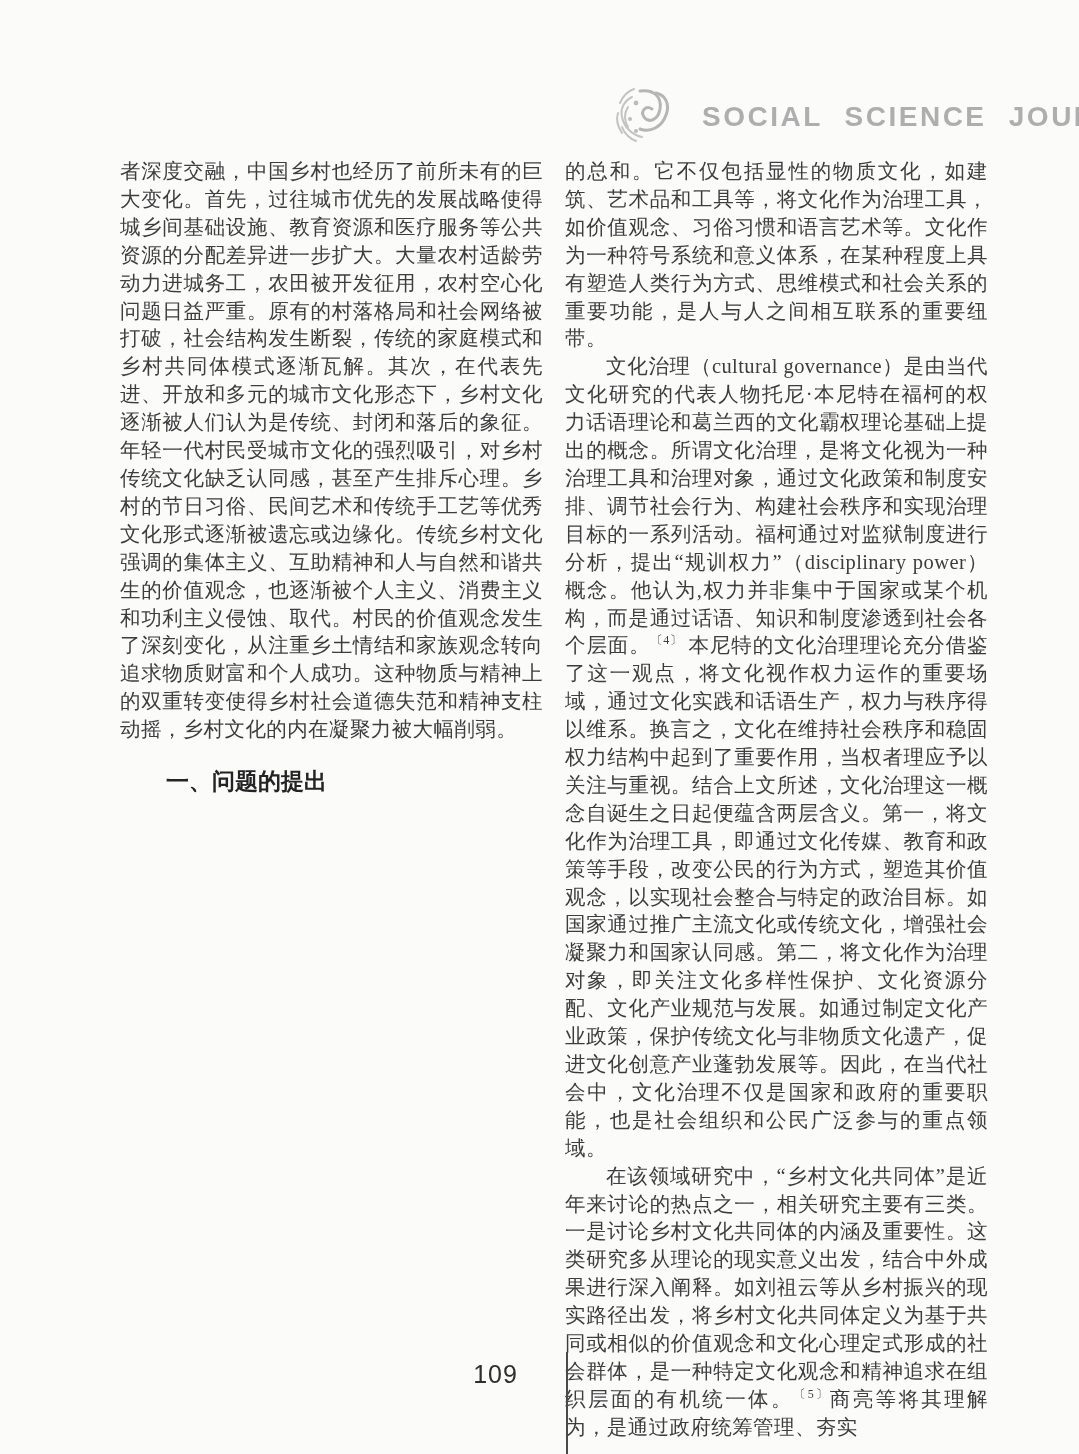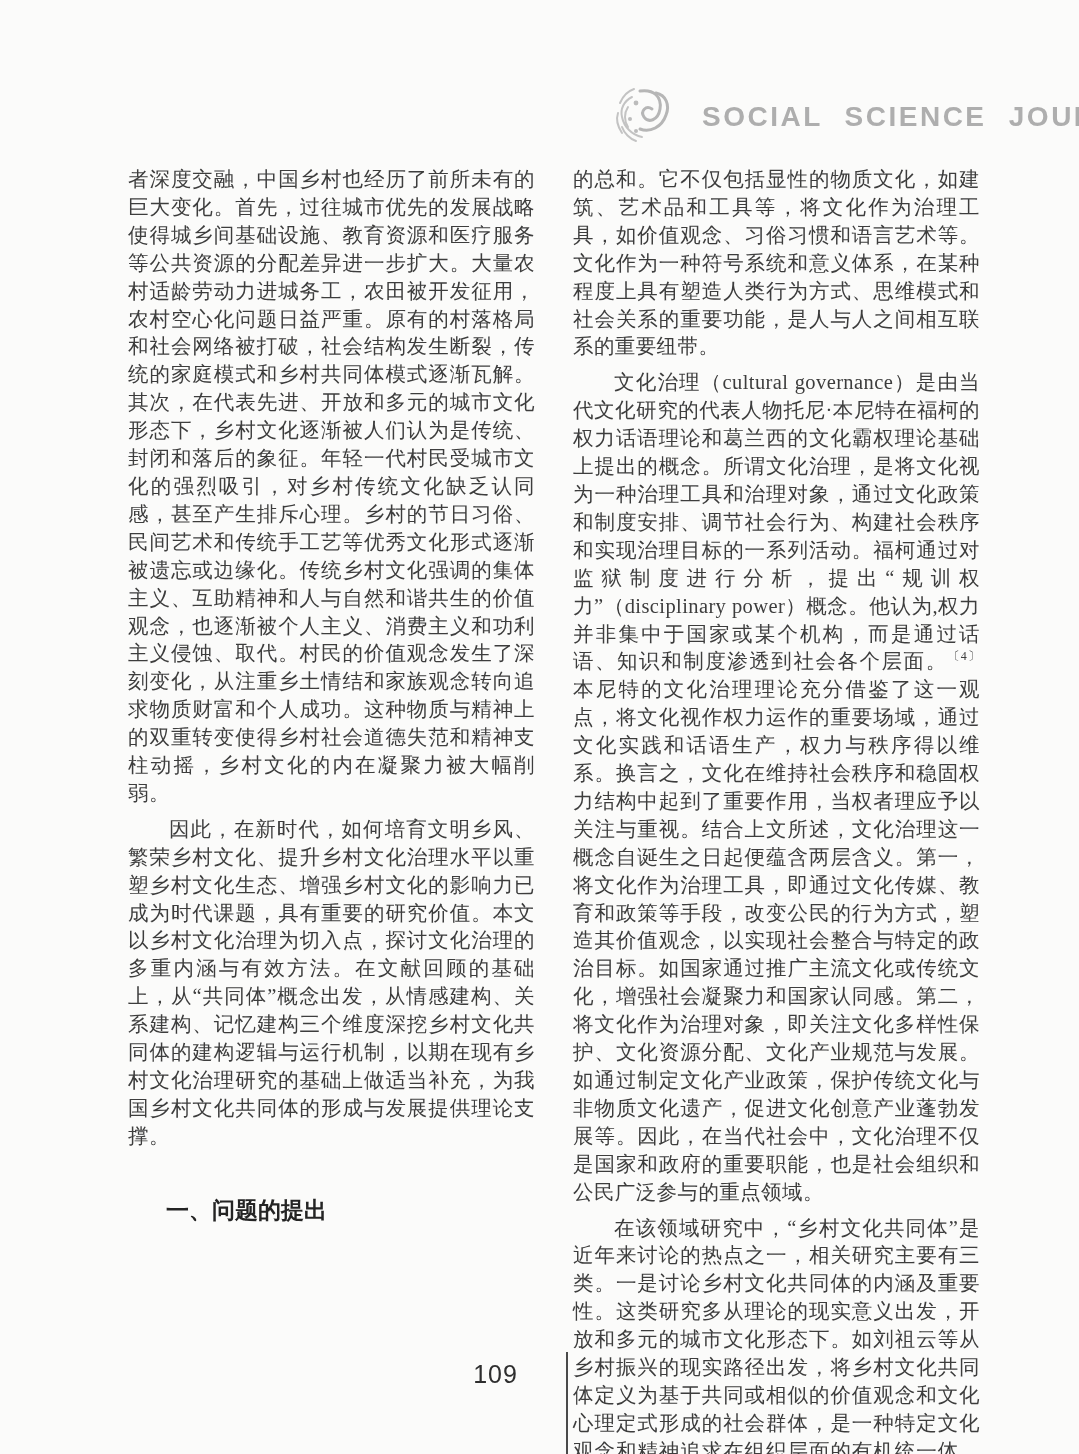--- a/index.html
+++ b/index.html
@@ -34,39 +34,39 @@
     color:var(--header-text-color);
     white-space:nowrap;
   }
   
   .columns{
     position:absolute;top:158px;left:120px;width:868px;
     display:flex;gap:22px;
   }
   .col{width:423px;}
   .para{
-    margin:8px;
+    margin:0;
     font-size:20.5px;
     line-height:27.9px;
     text-align:justify;
     letter-spacing:0.4px;
   }
   .para.indent{text-indent:2em;}
   .para sup{
     font-size:12px;
     line-height:0;
     vertical-align:super;
     letter-spacing:0;
   }
   .section-heading{
     font-family:"Liberation Sans","DejaVu Sans",sans-serif;
     font-weight:bold;
     font-size:23px;
     color:#242424;
-    margin:44px 0 24px 0;
+    margin:22px 0 24px 0;
     text-indent:2em;
     line-height:30px;
   }
   
   .footer-pagenum{
     position:absolute;top:1360px;left:0;width:995px;
     text-align:center;
     font-family:"Liberation Sans","DejaVu Sans",sans-serif;
     font-size:25px;
     color:#2e2e2e;
@@ -101,27 +101,26 @@
         <circle cx="20" cy="36" r="2"></circle>
         <circle cx="26" cy="48" r="2"></circle>
       </g>
     </svg>
     <span class="journal-title">SOCIAL SCIENCE JOURNAL</span>
   </div>
 
   <div class="columns">
     <div class="col" id="col-left">
         <p class="para"><span>者深度交融，中国乡村也经历了前所未有的巨大变化。首先，过往城市优先的发展战略使得城乡间基础设施、教育资源和医疗服务等公共资源的分配差异进一步扩大。大量农村适龄劳动力进城务工，农田被开发征用，农村空心化问题日益严重。原有的村落格局和社会网络被打破，社会结构发生断裂，传统的家庭模式和乡村共同体模式逐渐瓦解。其次，在代表先进、开放和多元的城市文化形态下，乡村文化逐渐被人们认为是传统、封闭和落后的象征。年轻一代村民受城市文化的强烈吸引，对乡村传统文化缺乏认同感，甚至产生排斥心理。乡村的节日习俗、民间艺术和传统手工艺等优秀文化形式逐渐被遗忘或边缘化。传统乡村文化强调的集体主义、互助精神和人与自然和谐共生的价值观念，也逐渐被个人主义、消费主义和功利主义侵蚀、取代。村民的价值观念发生了深刻变化，从注重乡土情结和家族观念转向追求物质财富和个人成功。这种物质与精神上的双重转变使得乡村社会道德失范和精神支柱动摇，乡村文化的内在凝聚力被大幅削弱。</span></p>
-        <p class="para indent"><span>因此，在新时代，如何培育文明乡风、繁荣乡村文化、提升乡村文化治理水平以重塑乡村文化生态、增强乡村文化的影响力已成为时代课题，具有重要的研究价值。本文以乡村文化治理为切入点，探讨文化治理的多重内涵与有效方法。在文献回顾的基础上，从“共同体”概念出发，从情感建构、关系建构、记忆建构三个维度深挖乡村文化共同体的建构逻辑与运行机制，以期在现有乡村文化治理研究的基础上做适当补充，为我国乡村文化共同体的形成与发展提供理论支撑。</span></p>
         <h2 class="section-heading">一、问题的提出</h2>
       </div>
     <div class="col" id="col-right">
         <p class="para"><span>的总和。它不仅包括显性的物质文化，如建筑、艺术品和工具等，将文化作为治理工具，如价值观念、习俗习惯和语言艺术等。文化作为一种符号系统和意义体系，在某种程度上具有塑造人类行为方式、思维模式和社会关系的重要功能，是人与人之间相互联系的重要纽带。</span></p>
         <p class="para indent"><span>文化治理（cultural governance）是由当代文化研究的代表人物托尼·本尼特在福柯的权力话语理论和葛兰西的文化霸权理论基础上提出的概念。所谓文化治理，是将文化视为一种治理工具和治理对象，通过文化政策和制度安排、调节社会行为、构建社会秩序和实现治理目标的一系列活动。福柯通过对监狱制度进行分析，提出“规训权力”（disciplinary power）概念。他认为,权力并非集中于国家或某个机构，而是通过话语、知识和制度渗透到社会各个层面。</span><sup>〔4〕</sup><span> 本尼特的文化治理理论充分借鉴了这一观点，将文化视作权力运作的重要场域，通过文化实践和话语生产，权力与秩序得以维系。换言之，文化在维持社会秩序和稳固权力结构中起到了重要作用，当权者理应予以关注与重视。结合上文所述，文化治理这一概念自诞生之日起便蕴含两层含义。第一，将文化作为治理工具，即通过文化传媒、教育和政策等手段，改变公民的行为方式，塑造其价值观念，以实现社会整合与特定的政治目标。如国家通过推广主流文化或传统文化，增强社会凝聚力和国家认同感。第二，将文化作为治理对象，即关注文化多样性保护、文化资源分配、文化产业规范与发展。如通过制定文化产业政策，保护传统文化与非物质文化遗产，促进文化创意产业蓬勃发展等。因此，在当代社会中，文化治理不仅是国家和政府的重要职能，也是社会组织和公民广泛参与的重点领域。</span></p>
-        <p class="para indent"><span>在该领域研究中，“乡村文化共同体”是近年来讨论的热点之一，相关研究主要有三类。一是讨论乡村文化共同体的内涵及重要性。这类研究多从理论的现实意义出发，开放和多元的城市文化形态下。如刘祖云等从乡村振兴的现实路径出发，将乡村文化共同体定义为基于共同或相似的价值观念和文化心理定式形成的社会群体，是一种特定文化观念和精神追求在组织层面的有机统一体。</span><sup>〔5〕</sup><span>商亮等将其理解为，是通过政府统筹管理、夯实</span></p>
+        <p class="para indent"><span>在该领域研究中，“乡村文化共同体”是近年来讨论的热点之一，相关研究主要有三类。一是讨论乡村文化共同体的内涵及重要性。这类研究多从理论的现实意义出发，结合中外成果进行深入阐释。如刘祖云等从乡村振兴的现实路径出发，将乡村文化共同体定义为基于共同或相似的价值观念和文化心理定式形成的社会群体，是一种特定文化观念和精神追求在组织层面的有机统一体。</span><sup>〔5〕</sup><span>商亮等将其理解为，是通过政府统筹管理、夯实</span></p>
       </div>
   </div>
 
   <div class="footer-pagenum">
     <span>109</span>
   </div>
   <div class="footer-divider"></div>
 
 </div>
 

